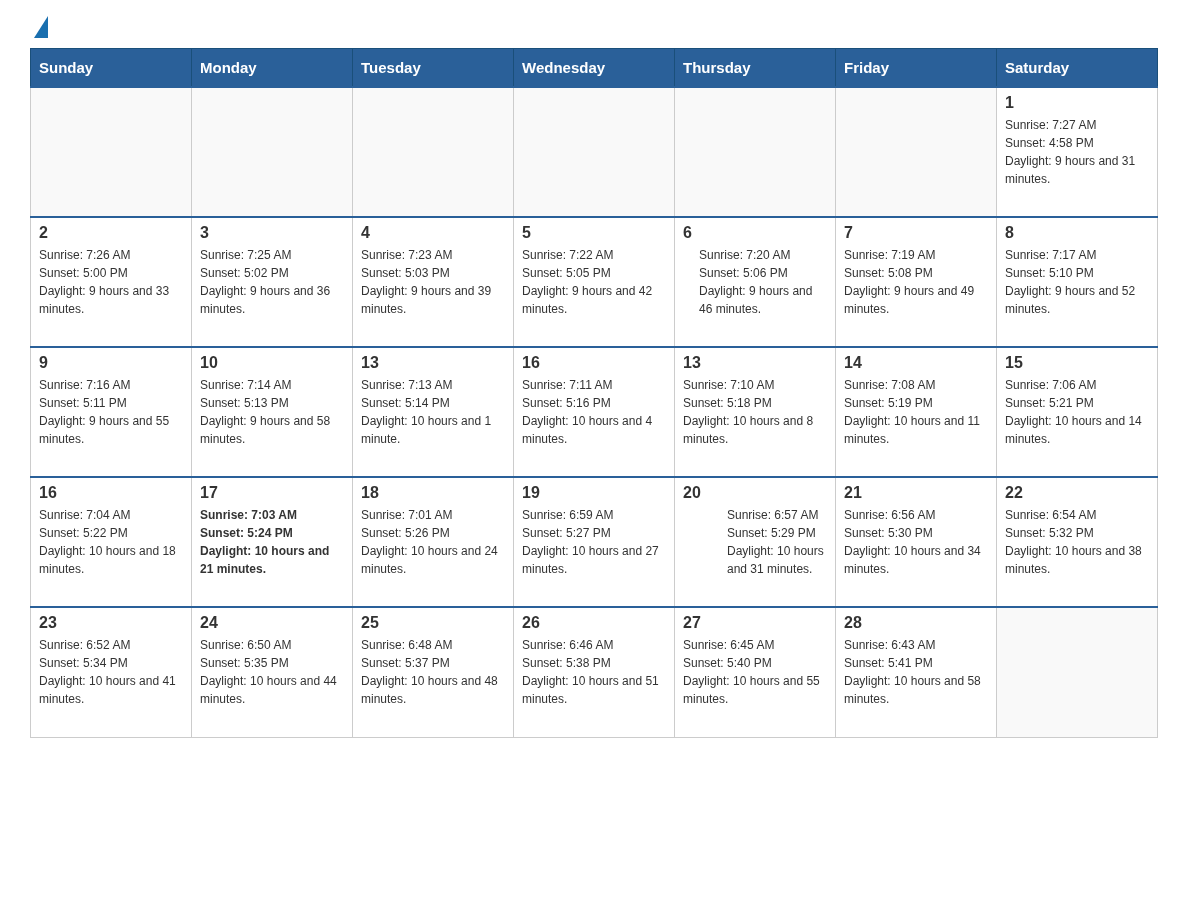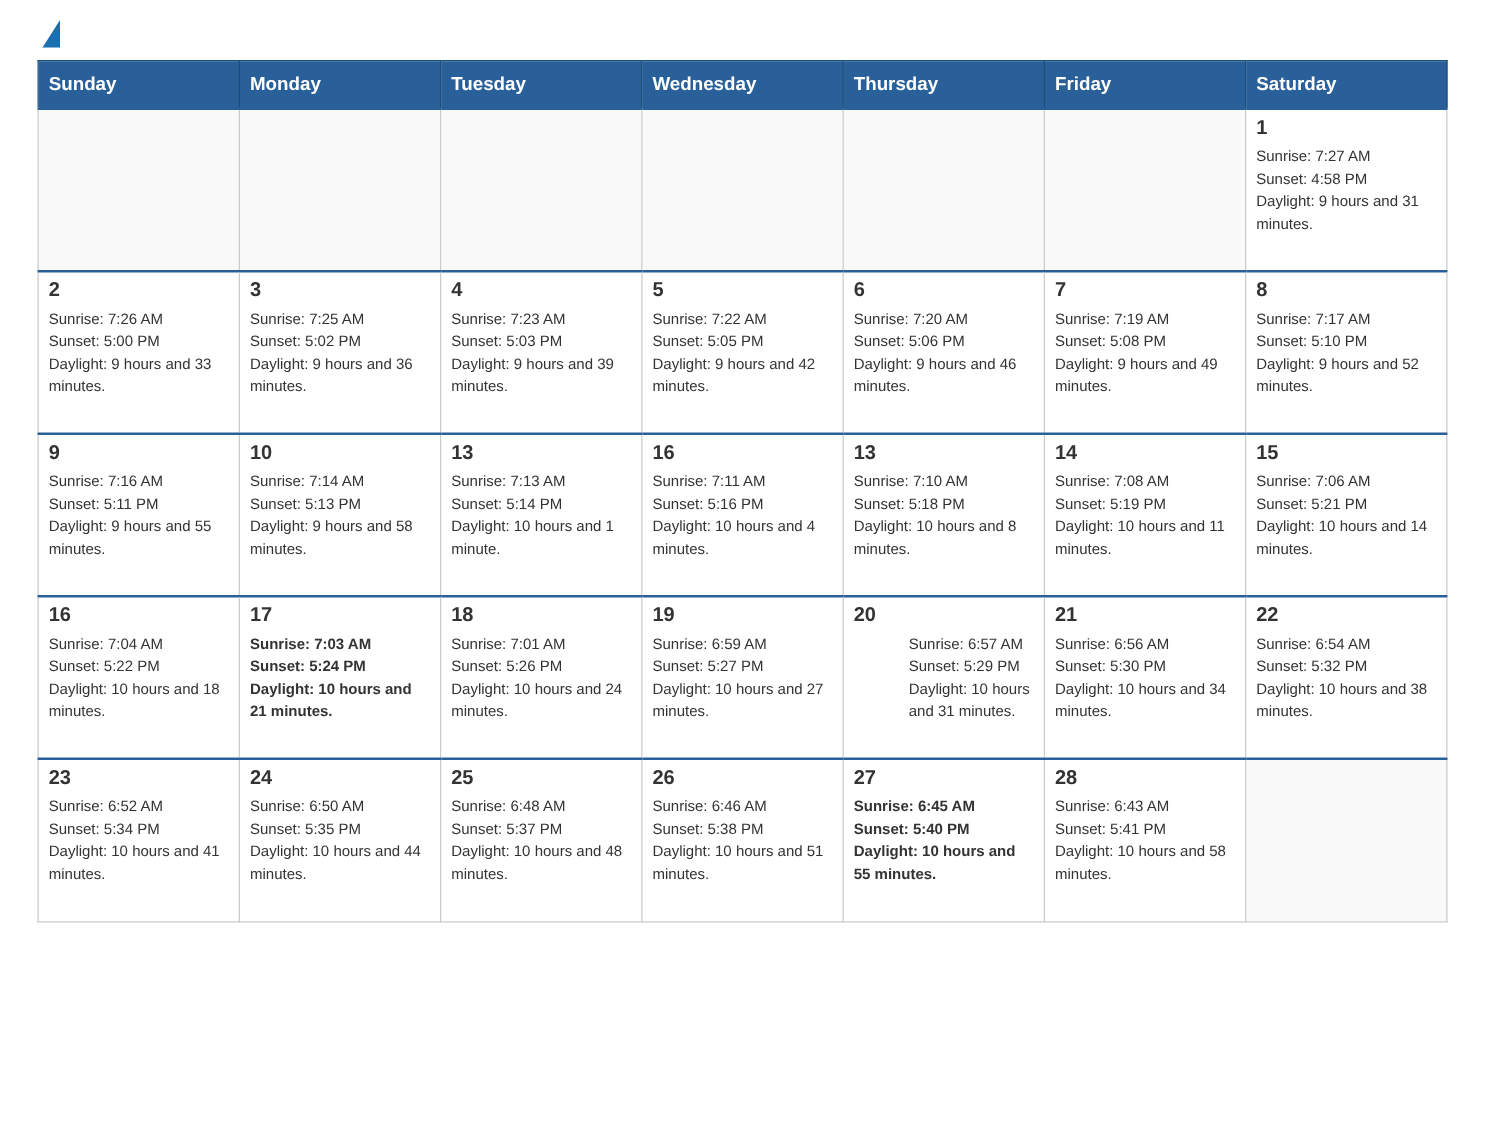--- a/index.html
+++ b/index.html
@@ -167,21 +167,21 @@
 Daylight: 9 hours and 39 minutes.</div>
         </td>
         <td>
           <div class="day-number">5</div>
           <div class="day-info" style="white-space: pre-line;">Sunrise: 7:22 AM
 Sunset: 5:05 PM
 Daylight: 9 hours and 42 minutes.</div>
         </td>
         <td>
           <div class="day-number">6</div>
-          <div class="day-info" style="white-space: pre-line;">Sunrise: 7:20 AM
+          <div class="day-info" style="white-space: pre-line; margin-left: 16px;">Sunrise: 7:20 AM
 Sunset: 5:06 PM
 Daylight: 9 hours and 46 minutes.</div>
         </td>
         <td>
           <div class="day-number">7</div>
           <div class="day-info" style="white-space: pre-line;">Sunrise: 7:19 AM
 Sunset: 5:08 PM
 Daylight: 9 hours and 49 minutes.</div>
         </td>
         <td>
@@ -299,21 +299,21 @@
 Daylight: 10 hours and 48 minutes.</div>
         </td>
         <td>
           <div class="day-number">26</div>
           <div class="day-info" style="white-space: pre-line;">Sunrise: 6:46 AM
 Sunset: 5:38 PM
 Daylight: 10 hours and 51 minutes.</div>
         </td>
         <td>
           <div class="day-number">27</div>
-          <div class="day-info" style="white-space: pre-line; font-weight: bold;">Sunrise: 6:45 AM
+          <div class="day-info" style="white-space: pre-line;">Sunrise: 6:45 AM
 Sunset: 5:40 PM
 Daylight: 10 hours and 55 minutes.</div>
         </td>
         <td>
           <div class="day-number">28</div>
           <div class="day-info" style="white-space: pre-line;">Sunrise: 6:43 AM
 Sunset: 5:41 PM
 Daylight: 10 hours and 58 minutes.</div>
         </td>
         <td class="empty-cell"></td>

